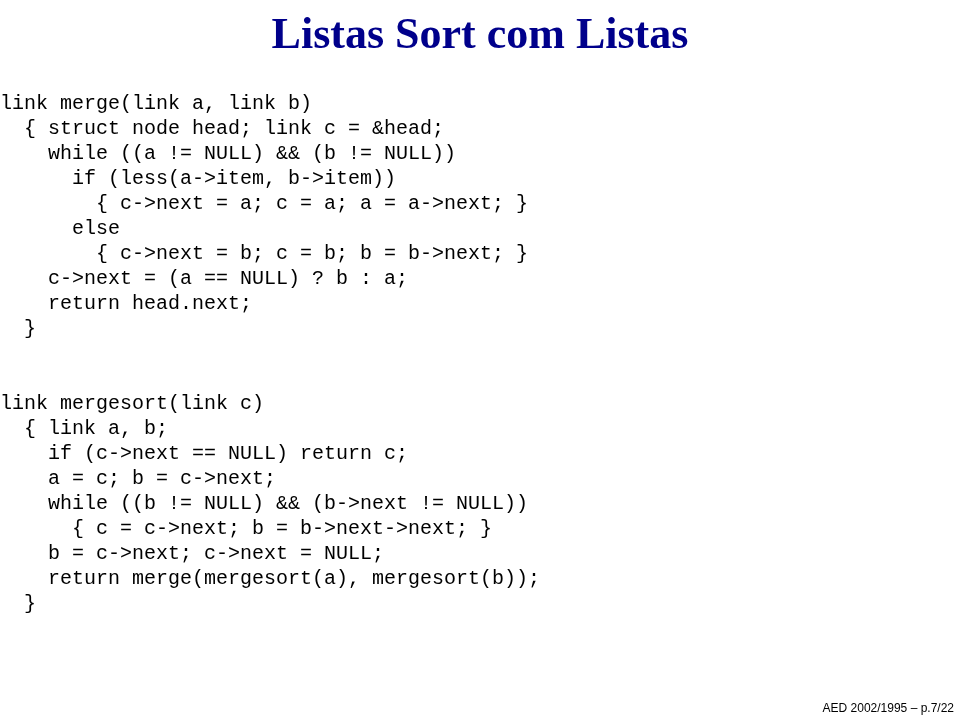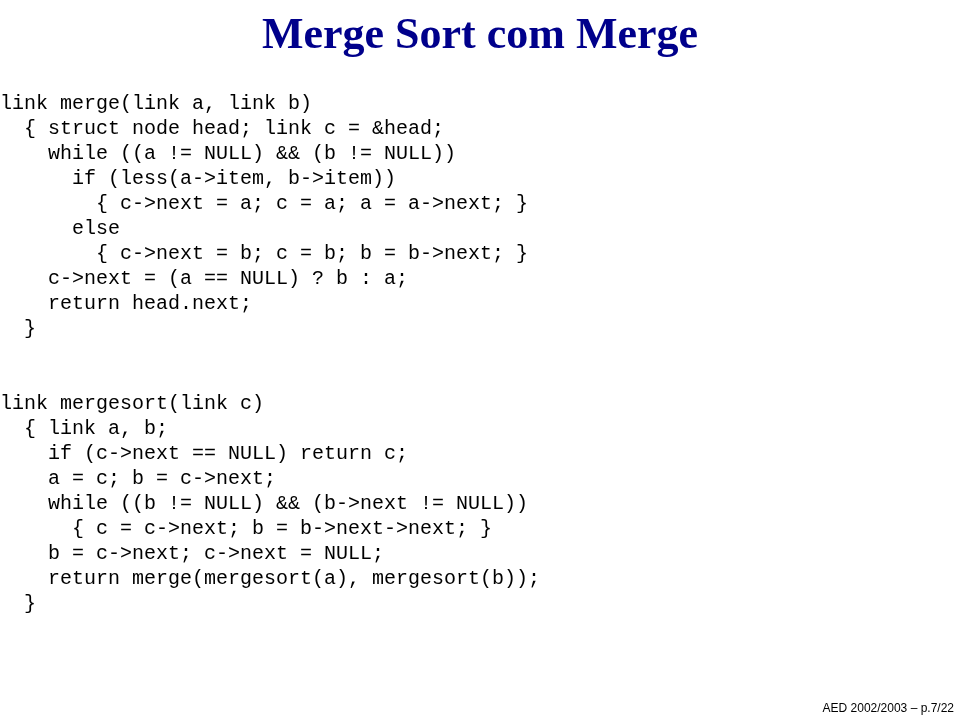--- a/index.html
+++ b/index.html
@@ -68,21 +68,21 @@
       right: 6px;
       bottom: 6px;
       font-size: 12px;
       color: #000;
       font-family: Arial, Helvetica, sans-serif;
     }
   </style>
 </head>
 <body>
 
-<h1 class="title">Merge Sort com Merge</h1>
+<h1 class="title">Listas Sort com Listas</h1>
 
 <div class="code-area">
   <div class="bracket-top"></div>
   <div class="bracket-top2"></div>
   <div class="bracket-middle"></div>
   <div class="bracket-middle2"></div>
   <pre>link merge(link a, link b)
   { struct node head; link c = &amp;head;
     while ((a != NULL) &amp;&amp; (b != NULL))
       if (less(a-&gt;item, b-&gt;item))
@@ -98,13 +98,13 @@
   { link a, b;
     if (c-&gt;next == NULL) return c;
     a = c; b = c-&gt;next;
     while ((b != NULL) &amp;&amp; (b-&gt;next != NULL))
       { c = c-&gt;next; b = b-&gt;next-&gt;next; }
     b = c-&gt;next; c-&gt;next = NULL;
     return merge(mergesort(a), mergesort(b));
   }</pre>
 </div>
 
-<div class="footer">AED 2002/2003 – p.7/22</div>
+<div class="footer">AED 2002/1995 – p.7/22</div>
 
 </body></html>

